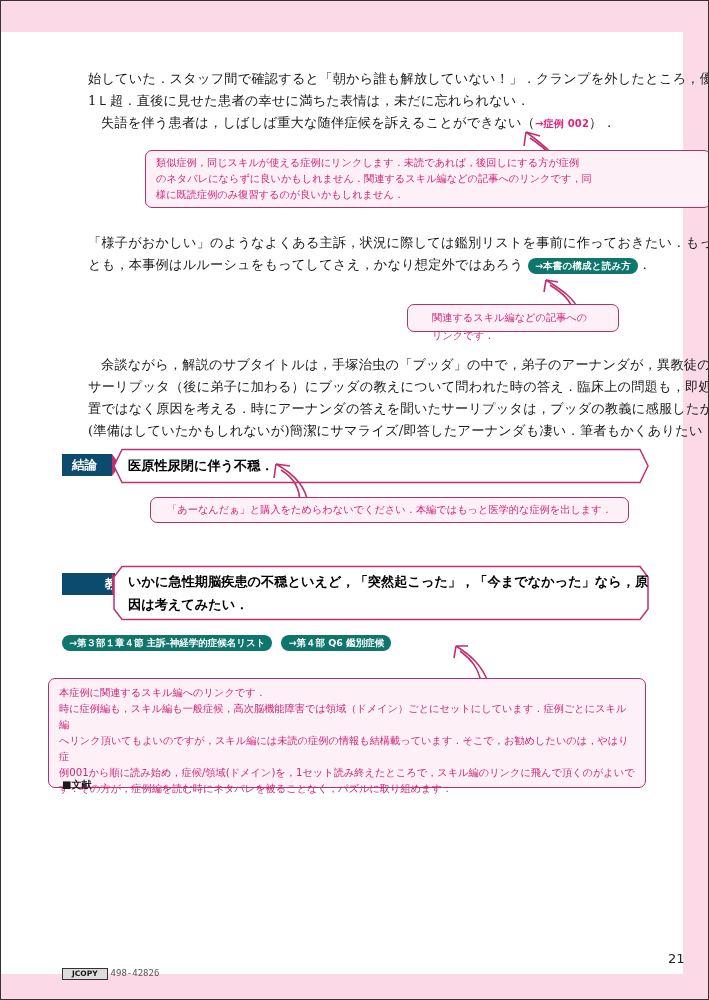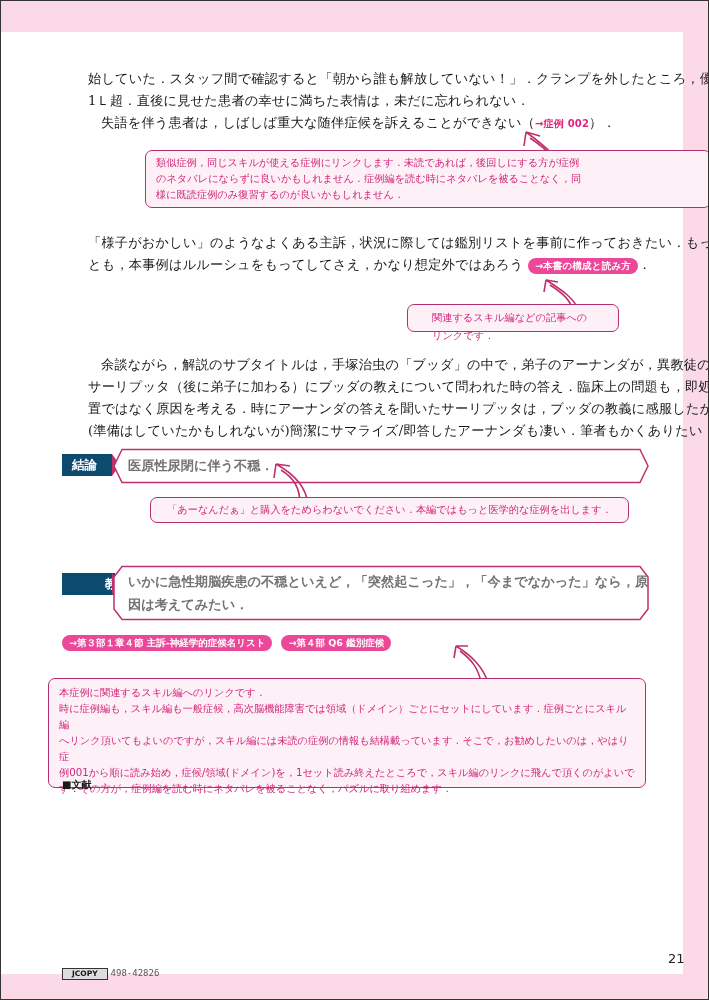--- a/index.html
+++ b/index.html
@@ -2,27 +2,27 @@
 <html><head>
 <meta charset="utf-8">
 <style>
   html,body{margin:0;padding:0;}
   body{width:709px;height:1000px;position:relative;overflow:hidden;background:#fbd9e6;font-family:"DejaVu Serif","Liberation Serif",serif;color:#1a1a1a;}
   .frame-border{position:absolute;inset:0;border:1px solid #333;box-sizing:border-box;pointer-events:none;}
   .page{position:absolute;left:0;top:32px;width:683px;height:942px;background:#fff;}
   .abs{position:absolute;}
   .body-text{font-size:13.2px;line-height:22px;letter-spacing:0.2px;white-space:nowrap;}
   .link-inline{font-family:"DejaVu Sans","Liberation Sans",sans-serif;font-size:10px;font-weight:bold;color:#e0247e;}
-  .pill{display:inline-block;background:#ec4899;color:#fff;font-family:"DejaVu Sans","Liberation Sans",sans-serif;font-size:9.5px;font-weight:bold;border-radius:8px;padding:1px 7px;line-height:14px;white-space:nowrap;}
+  .pill{display:inline-block;background:#0f766e;color:#fff;font-family:"DejaVu Sans","Liberation Sans",sans-serif;font-size:9.5px;font-weight:bold;border-radius:8px;padding:1px 7px;line-height:14px;white-space:nowrap;}
   .callout{position:absolute;background:#fdf0f6;border:1.5px solid #b3306e;border-radius:7px;box-sizing:border-box;font-family:"DejaVu Sans","Liberation Sans",sans-serif;font-size:10.2px;line-height:16px;color:#d2247a;padding:5px 10px;}
   .tag{position:absolute;height:22px;background:#0c4a6e;color:#fff;font-family:"DejaVu Sans","Liberation Sans",sans-serif;font-weight:bold;font-size:12.5px;line-height:22px;padding:0 10px;box-sizing:border-box;}
   .tag-arrow{position:absolute;width:0;height:0;border-top:11px solid transparent;border-bottom:11px solid transparent;border-left:8px solid #c0306e;}
   .hexbox{position:absolute;}
   .hexbox svg{position:absolute;left:0;top:0;}
-  .hex-text{position:absolute;font-family:"DejaVu Sans","Liberation Sans",sans-serif;font-weight:bold;font-size:13.2px;color:#737373;white-space:nowrap;text-align:right;}
+  .hex-text{position:absolute;font-family:"DejaVu Sans","Liberation Sans",sans-serif;font-weight:bold;font-size:13.2px;color:#000000;white-space:nowrap;text-align:right;}
   .ref-head{font-family:"DejaVu Sans","Liberation Sans",sans-serif;font-weight:bold;font-size:10px;}
   .ref-item{font-family:"DejaVu Sans","Liberation Sans",sans-serif;font-size:10.8px;line-height:17px;}
   .footer-copy{font-family:"DejaVu Sans Mono","Liberation Mono",monospace;font-size:9px;color:#555;}
   .jcopy{display:inline-block;border:1px solid #333;background:#ddd;font-family:"DejaVu Sans","Liberation Sans",sans-serif;font-size:7.5px;font-weight:bold;padding:0 9px;line-height:10px;color:#111;margin-right:3px;}
   .pagenum{font-family:"DejaVu Sans","Liberation Sans",sans-serif;font-size:13px;color:#222;}
   svg.arrow{position:absolute;overflow:visible;}
 </style>
 </head>
 <body>
 
@@ -35,21 +35,21 @@
     <span>失語を伴う患者は，しばしば重大な随伴症候を訴えることができない（</span><span class="link-inline">→症例 002</span><span>）．</span>
   </div>
 
   <svg class="arrow" style="left:520px;top:96px;" width="60" height="60">
     <path d="M6,4 L4,18 M6,4 L20,8 M6,4 C 25,18 40,30 48,52" fill="none" stroke="#c0306e" stroke-width="1.6"></path>
     <path d="M10,10 C 28,22 38,32 44,52" fill="none" stroke="#c0306e" stroke-width="1.6"></path>
   </svg>
 
   <div class="callout" style="left:145px;top:118px;width:566px;height:58px;padding:4px 10px;">
     <div>類似症例，同じスキルが使える症例にリンクします．未読であれば，後回しにする方が症例</div>
-    <div>のネタバレにならずに良いかもしれません．症例編を読む時にネタバレを被ることなく，同</div>
+    <div>のネタバレにならずに良いかもしれません．関連するスキル編などの記事へのリンクです，同</div>
     <div>様に既読症例のみ復習するのが良いかもしれません．</div>
   </div>
 
   <div class="abs body-text" style="left:88px;top:200px;">「様子がおかしい」のようなよくある主訴，状況に際しては鑑別リストを事前に作っておきたい．もっ</div>
   <div class="abs body-text" style="left:88px;top:222px;">
     <span>とも，本事例はルルーシュをもってしてさえ，かなり想定外ではあろう</span>
     <span class="pill">→本書の構成と読み方</span><span>．</span>
   </div>
 
   <svg class="arrow" style="left:540px;top:244px;" width="60" height="40">

